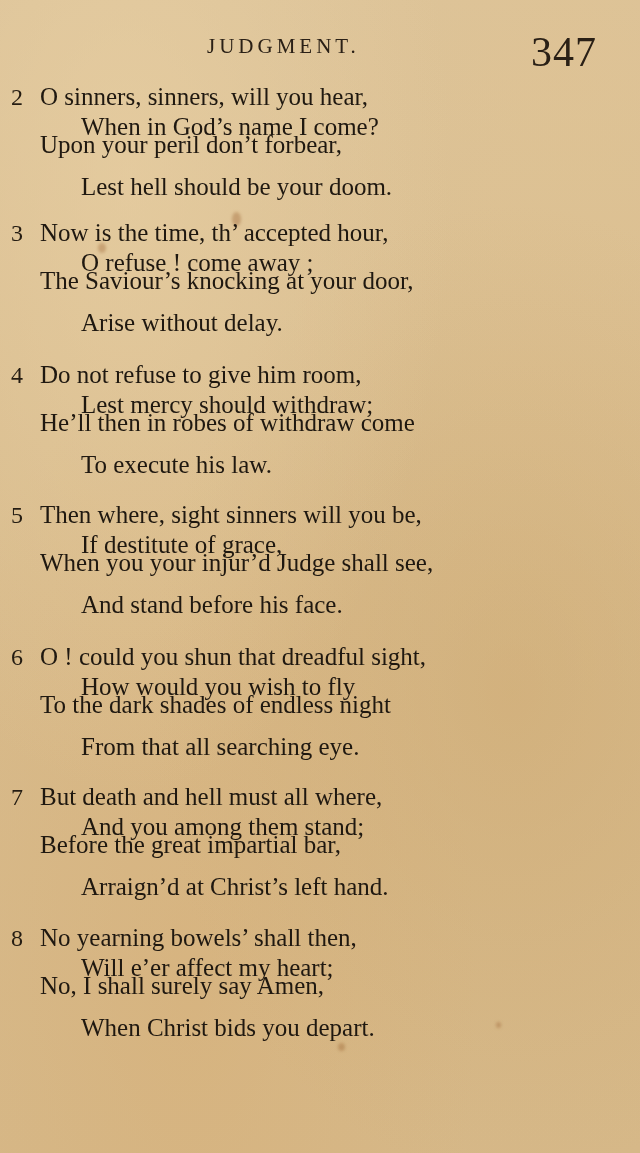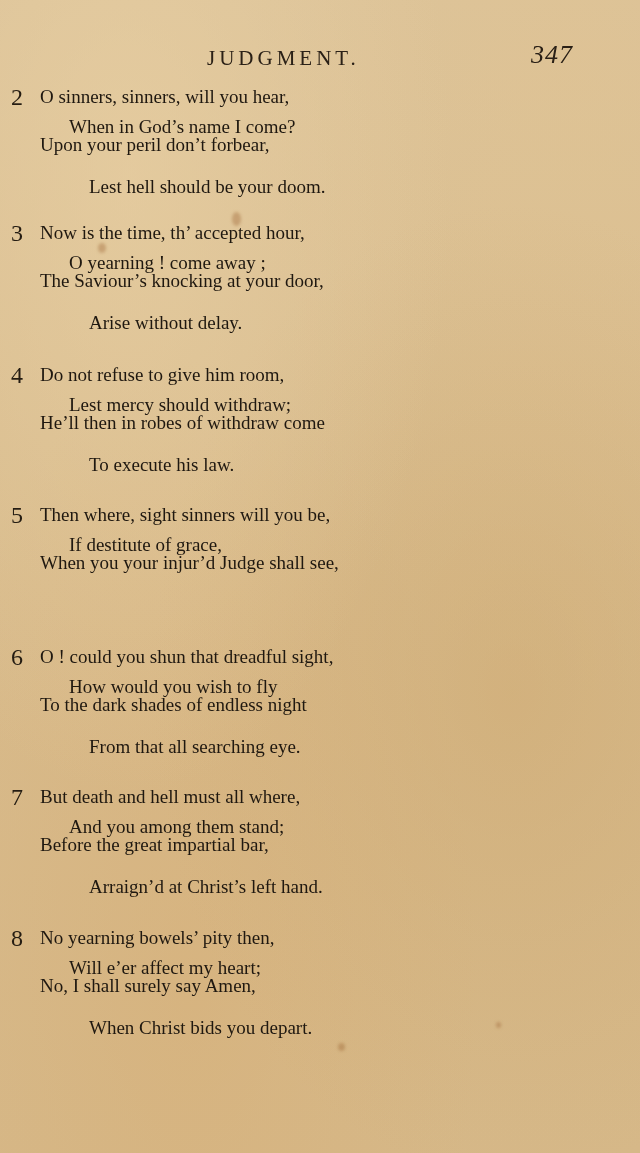--- a/index.html
+++ b/index.html
@@ -20,72 +20,71 @@
         linear-gradient(180deg, #dcc399 0%, #d8bb8c 50%, #d6b888 100%);
       font-family: "Liberation Serif", "DejaVu Serif", serif;
       color: #1e1710;
     }
     .page {
       position: absolute;
       inset: 0;
     }
     .running-head {
       position: absolute;
-      top: 40px;
+      top: 28px;
       left: 0;
       width: 640px;
       height: 40px;
     }
     .running-title {
       position: absolute;
       left: 207px;
       top: 6px;
       font-size: 21px;
       letter-spacing: 4px;
       font-variant: small-caps;
       text-transform: uppercase;
       color: #2a2016;
     }
     .page-number {
       position: absolute;
       left: 531px;
       top: 0px;
-      font-size: 26px;
+      font-size: 42px;
       color: #2a2016;
       letter-spacing: 1px;
-      font-style: italic;
     }
     .stanza {
       position: absolute;
       left: 0;
       width: 600px;
       height: 125px;
     }
     .stanza-number {
       position: absolute;
       left: 11px;
       top: 0;
       font-size: 24px;
       line-height: 30px;
       color: #241c12;
     }
     .line {
       position: absolute;
-      font-size: 19px;
+      font-size: 25px;
       line-height: 30px;
       white-space: nowrap;
       color: #1f1810;
       text-align: center;
     }
     .line.odd { left: 40px; }
-    .line.even { left: 69px; font-family: Liberation Serif, serif; }
+    .line.even { left: 81px; font-family: Liberation Serif, serif; }
     .line.l1 { top: 0; }
     .line.l2 { top: 30px; }
     .line.l3 { top: 48px; }
-    .line.l4 { top: 90px; margin-left: 20px; }
+    .line.l4 { top: 90px; }
 
     .stain {
       position: absolute;
       border-radius: 50%;
       background: rgba(150, 90, 40, 0.35);
       filter: blur(1.5px);
     }
   </style>
 </head>
 <body>
@@ -106,57 +105,58 @@
     <span class="stanza-number">2</span>
     <span class="line odd l1">O sinners, sinners, will you hear,</span>
     <span class="line even l2">When in God’s name I come?</span>
     <span class="line odd l3">Upon your peril don’t forbear,</span>
     <span class="line even l4">Lest hell should be your doom.</span>
   </section>
 
   <section class="stanza" style="top:218px;">
     <span class="stanza-number">3</span>
     <span class="line odd l1">Now is the time, th’ accepted hour,</span>
-    <span class="line even l2">O yearning ! come away ;</span>
+    <span class="line even l2">O refuse ! come away ;</span>
     <span class="line odd l3">The Saviour’s knocking at your door,</span>
     <span class="line even l4">Arise without delay.</span>
   </section>
 
   <section class="stanza" style="top:360px;">
     <span class="stanza-number">4</span>
     <span class="line odd l1">Do not refuse to give him room,</span>
     <span class="line even l2">Lest mercy should withdraw;</span>
     <span class="line odd l3">He’ll then in robes of withdraw come</span>
     <span class="line even l4">To execute his law.</span>
   </section>
 
   <section class="stanza" style="top:500px;">
     <span class="stanza-number">5</span>
     <span class="line odd l1">Then where, sight sinners will you be,</span>
     <span class="line even l2">If destitute of grace,</span>
     <span class="line odd l3">When you your injur’d Judge shall see,</span>
+    <span class="line even l4">And stand before his face.</span>
   </section>
 
   <section class="stanza" style="top:642px;">
     <span class="stanza-number">6</span>
     <span class="line odd l1">O ! could you shun that dreadful sight,</span>
     <span class="line even l2">How would you wish to fly</span>
     <span class="line even l4">From that all searching eye.</span>
     <span class="line odd l3">To the dark shades of endless night</span>
   </section>
 
   <section class="stanza" style="top:782px;">
     <span class="stanza-number">7</span>
     <span class="line odd l1">But death and hell must all where,</span>
     <span class="line even l2">And you among them stand;</span>
     <span class="line odd l3">Before the great impartial bar,</span>
     <span class="line even l4">Arraign’d at Christ’s left hand.</span>
   </section>
 
   <section class="stanza" style="top:923px;">
     <span class="stanza-number">8</span>
-    <span class="line odd l1">No yearning bowels’ pity then,</span>
+    <span class="line odd l1">No yearning bowels’ shall then,</span>
     <span class="line even l2">Will e’er affect my heart;</span>
     <span class="line odd l3">No, I shall surely say Amen,</span>
     <span class="line even l4">When Christ bids you depart.</span>
   </section>
 
 </div>
 
 </body></html>

